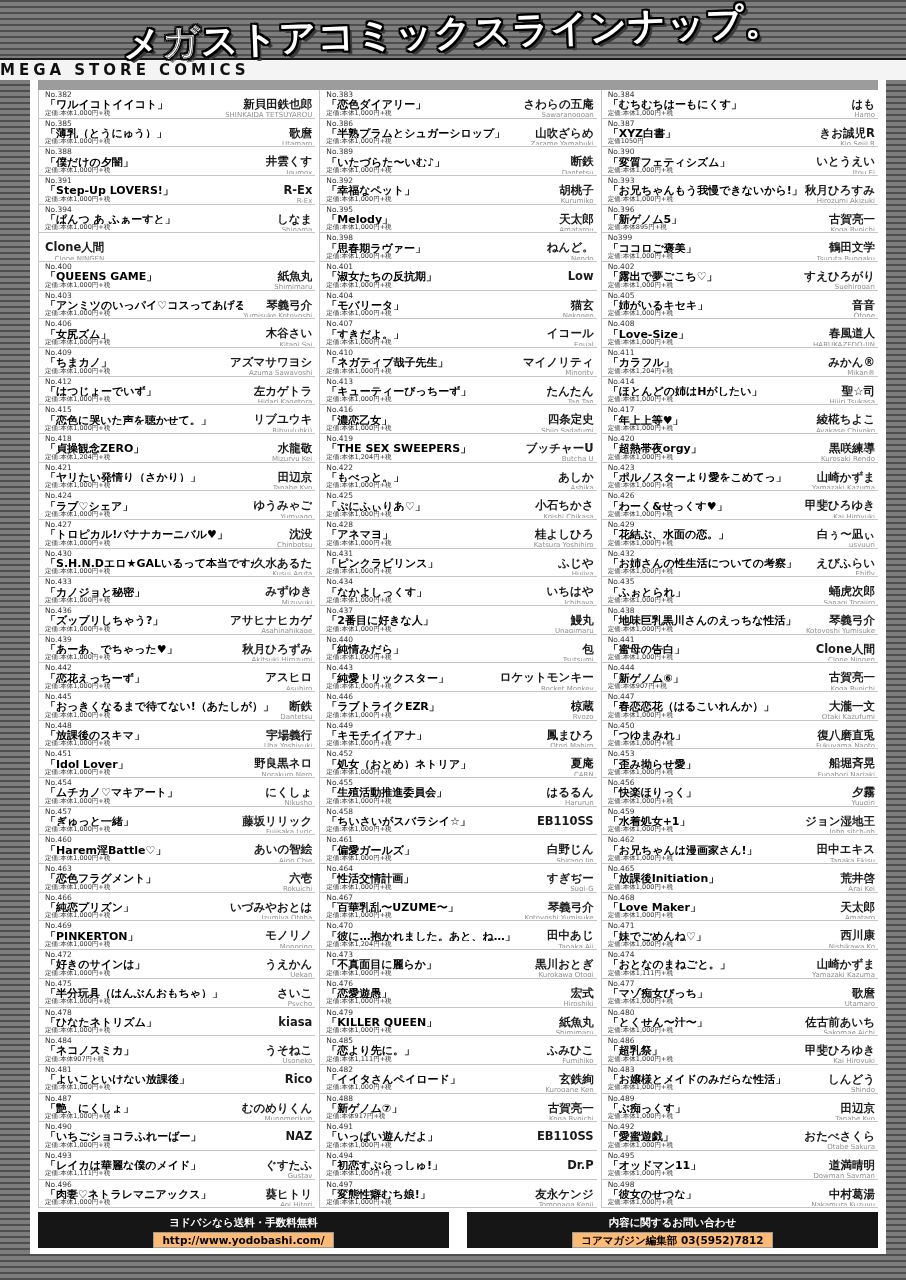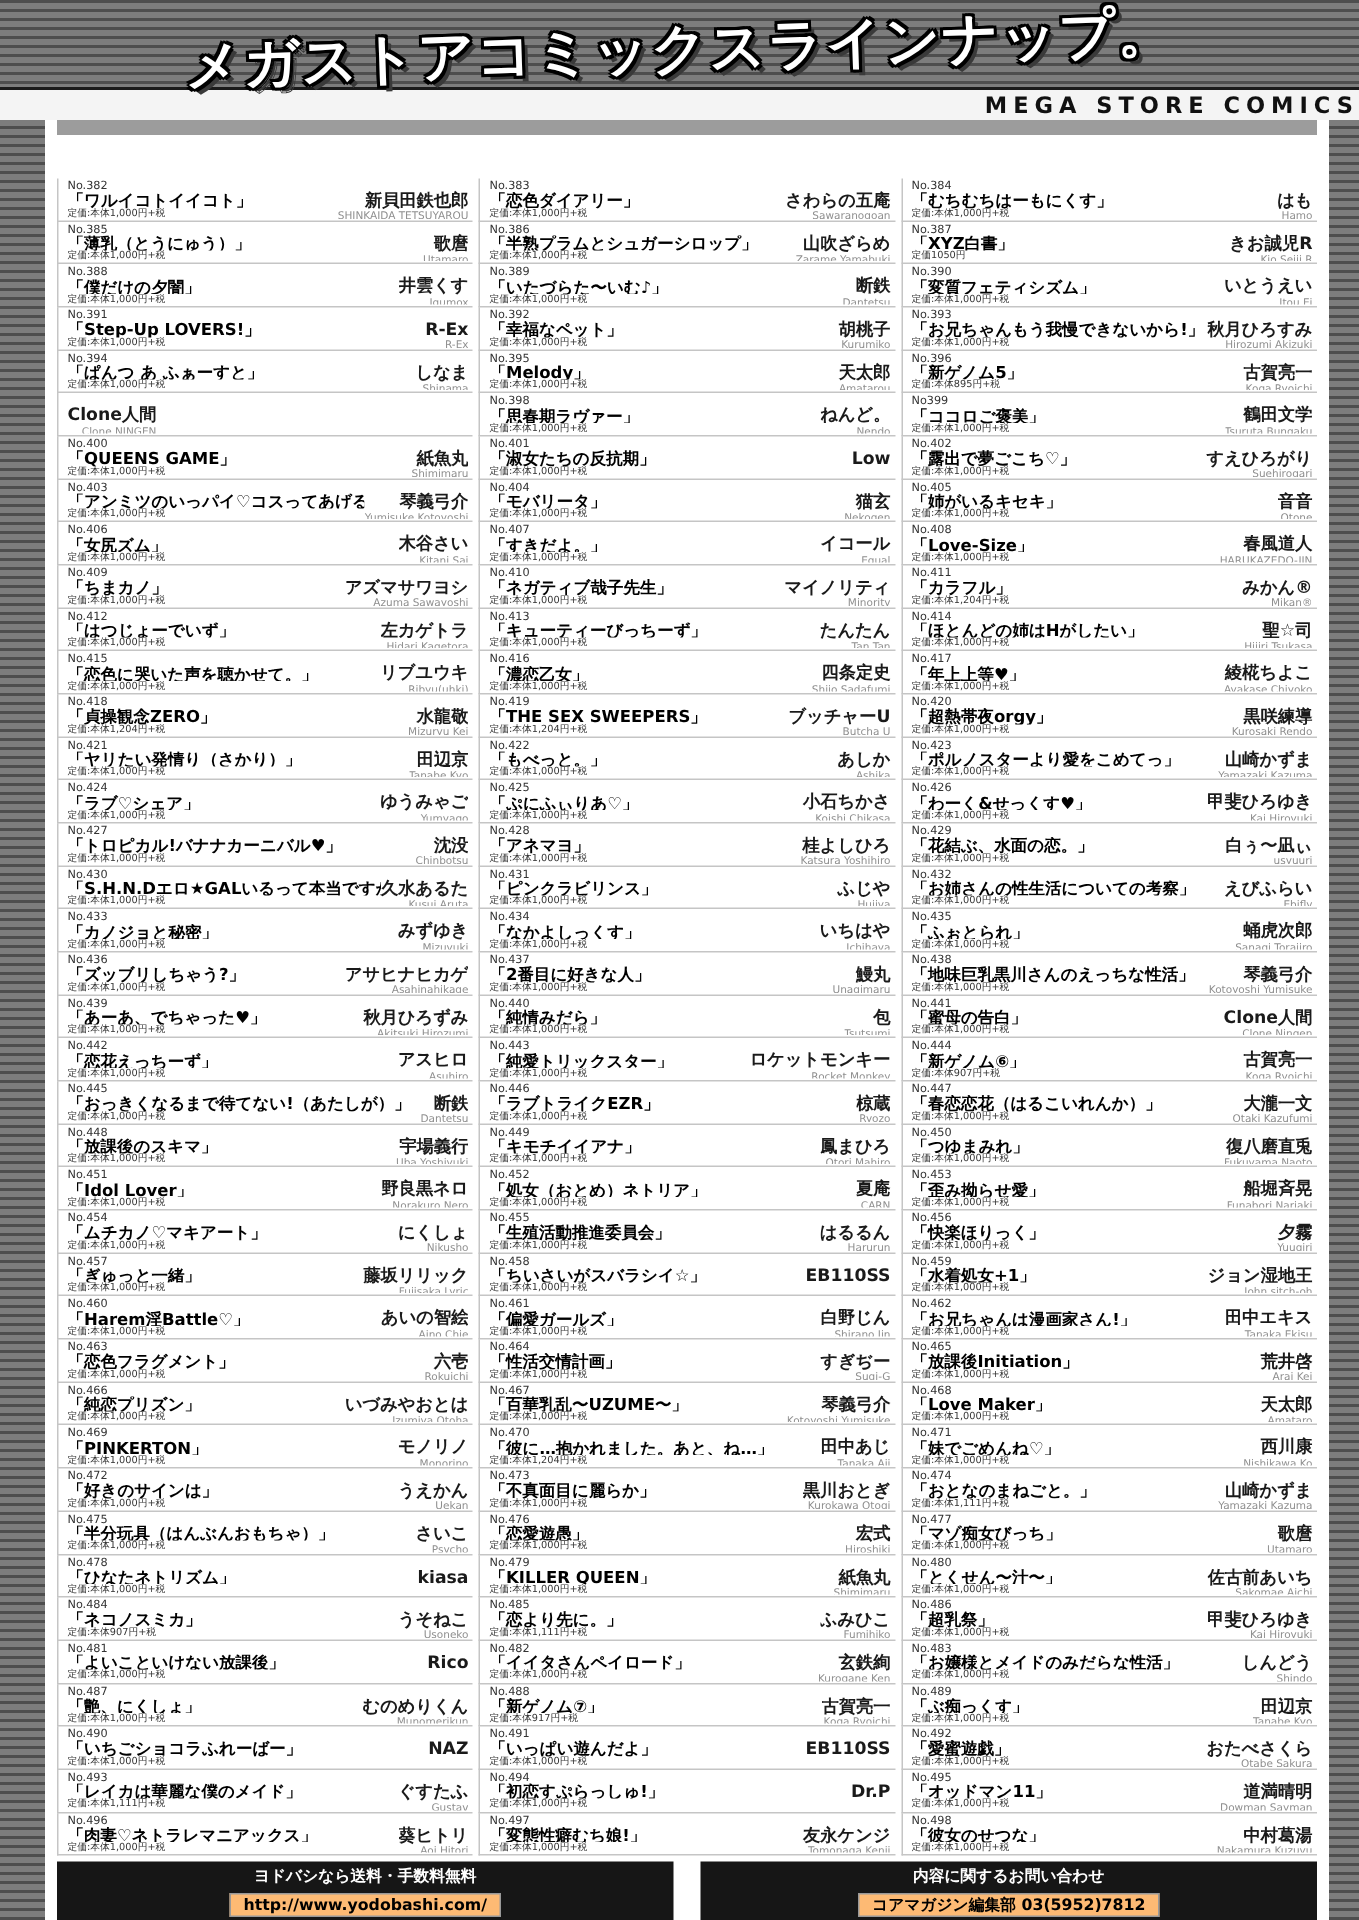--- a/index.html
+++ b/index.html
@@ -4,39 +4,39 @@
 <style>
   html,body{margin:0;padding:0;}
   body{font-family:"DejaVu Sans",sans-serif;}
   .page{width:906px;height:1280px;overflow:hidden;position:relative;
     background:repeating-linear-gradient(0deg,#4e4e4e 0 2px,#7d7d7d 2px 6px);}
   .logo-row{height:58px;display:flex;align-items:flex-end;justify-content:center;}
   .logo{font-size:37px;font-weight:bold;color:#fff;transform:rotate(-2deg);letter-spacing:1px;
     text-shadow:-2px -2px 0 #000,2px -2px 0 #000,-2px 2px 0 #000,2px 2px 0 #000,
     0 -2px 0 #000,0 2px 0 #000,-2px 0 0 #000,2px 0 0 #000,4px 4px 0 #3a3a3a;
     white-space:nowrap;}
-  .subtitle-band{height:20px;background:#f4f4f4;display:flex;align-items:center;justify-content:flex-end;
+  .subtitle-band{height:20px;background:#f4f4f4;display:flex;align-items:center;justify-content:flex-start;
     border-top:2px solid #1a1a1a;}
   .subtitle{font-weight:bold;font-size:15px;letter-spacing:4px;color:#111;}
   .panel{margin:0 20px 0 30px;background:#fff;padding:0 8px 6px 8px;}
   .panel-top{height:10px;background:#9c9c9c;}
-  .cols{display:flex;gap:4px;margin-top:29px;}
+  .cols{display:flex;gap:4px;}
   .col{flex:1;min-width:0;display:flex;flex-direction:column;}
   .entries{height:1118px;display:flex;flex-direction:column;}
   .entry{flex:1;min-height:0;display:flex;border-bottom:1px solid #c5c5c5;border-left:1px solid #c5c5c5;
     padding:1px 3px 1px 6px;overflow:hidden;}
   .entry .left{flex:1 1 auto;min-width:0;display:flex;flex-direction:column;justify-content:space-between;overflow:hidden;}
   .entry .right{flex:0 0 auto;display:flex;flex-direction:column;align-items:flex-end;padding-top:7px;max-width:55%;overflow:hidden;}
   .no{font-size:7.5px;line-height:1.1;color:#333;white-space:nowrap;}
   .title{font-size:11px;line-height:1.15;font-weight:bold;color:#000;white-space:nowrap;overflow:hidden;}
   .price{font-size:6.5px;line-height:1.1;color:#333;white-space:nowrap;}
   .author{font-size:11.5px;line-height:1.15;font-weight:bold;color:#1a1a1a;white-space:nowrap;}
   .romaji{font-size:7px;line-height:1.15;color:#8f8f8f;white-space:nowrap;}
   .footers{display:flex;gap:18px;margin-top:4px;}
-  .footerbox{flex:1;background:#161616;padding:3px 4px 12px;text-align:center;}
+  .footerbox{flex:1;background:#161616;padding:3px 4px 0;text-align:center;}
   .f-line1{color:#fff;font-size:10.5px;font-weight:bold;line-height:1.35;}
   .f-line2{display:inline-block;background:#fdba74;color:#000;font-size:10.5px;font-weight:bold;
     border:1px solid #999;padding:0 8px;margin-top:1px;line-height:1.35;}
 </style>
 </head>
 <body>
 
 <div class="page">
   <div class="logo-row">
     <div class="logo">メガストアコミックスラインナップ。</div>

